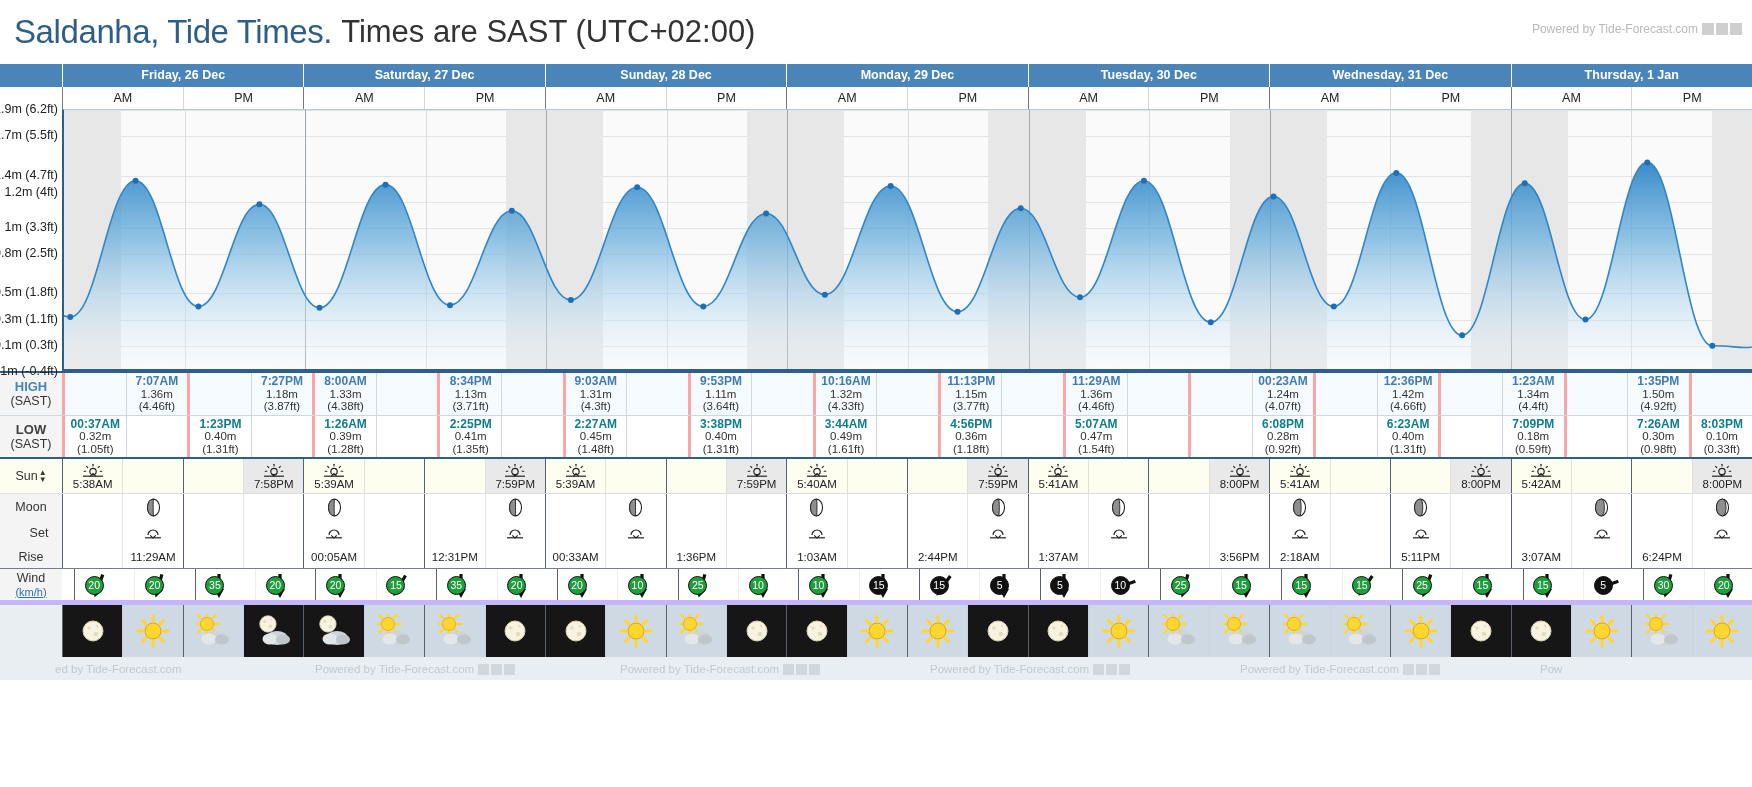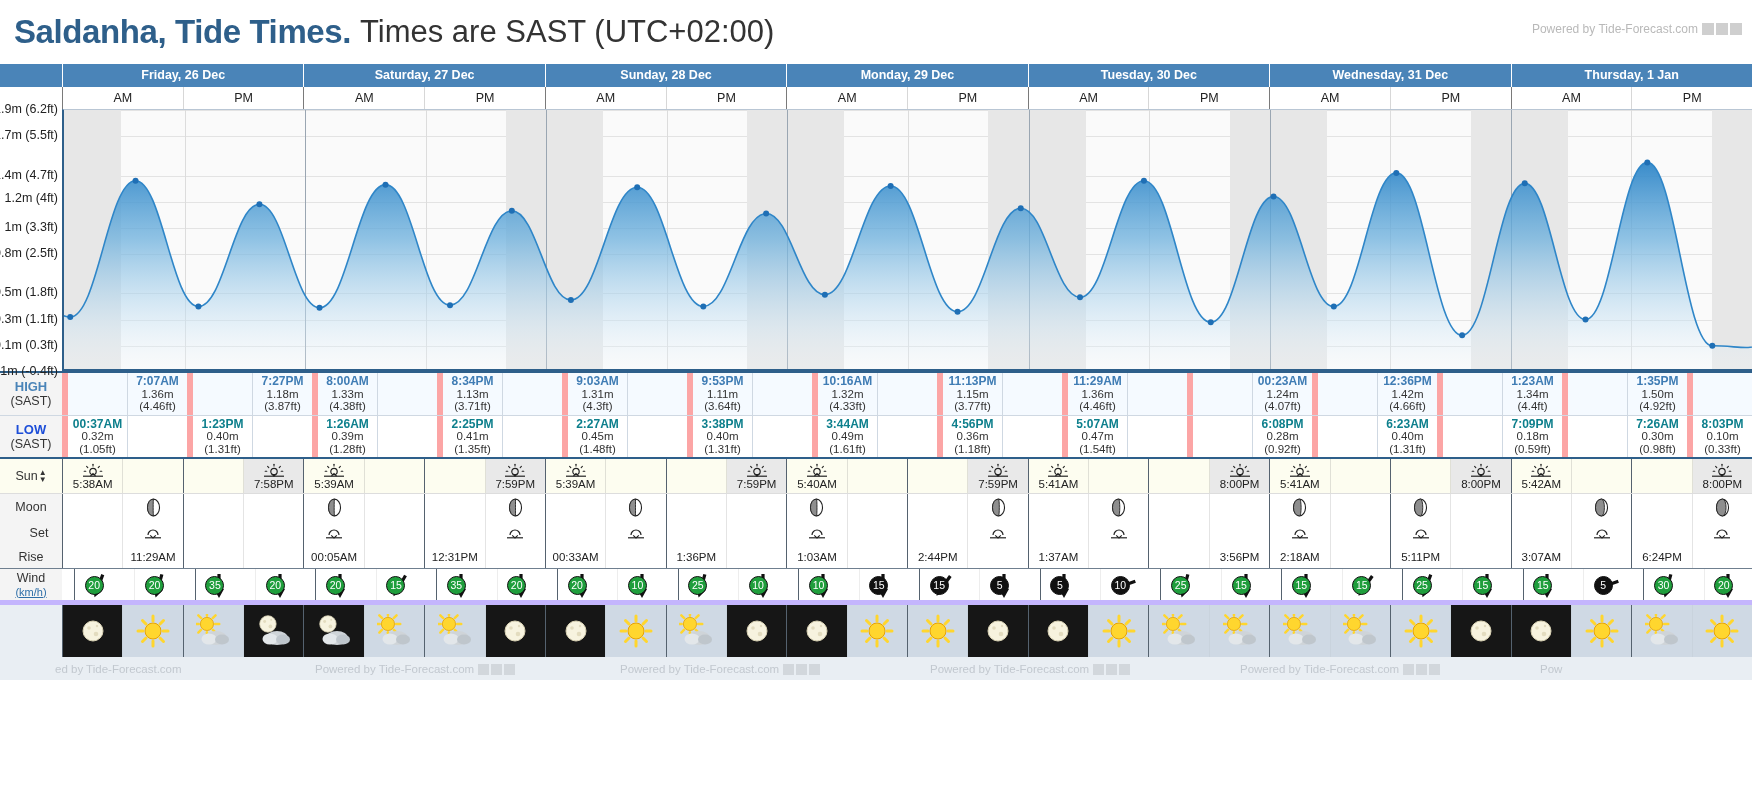--- a/index.html
+++ b/index.html
@@ -10,21 +10,21 @@
     overflow: hidden;
   }
   #page { position: relative; width: 1752px; height: 787px; background:#fff; }
 
   
   .titlebar {
     height: 64px; display: flex; align-items: center;
     padding-left: 14px; position: relative;
   }
   .title-main {
-    font-size: 33px; font-weight: bold; color: #2e5f8a; letter-spacing: -0.4px;
+    font-size: 33px; font-weight: normal; color: #2e5f8a; letter-spacing: -0.4px;
     white-space: nowrap;
   }
   .title-sub {
     font-size: 31px; font-weight: normal; color: #333; margin-left: 9px;
     white-space: nowrap;
   }
   .powered-top {
     position: absolute; right: 10px; top: 22px;
     font-size: 12px; color: #b9b9b9; display: flex; align-items: center; gap: 4px;
   }
@@ -77,28 +77,28 @@
 
   
   .hlrow { height: 44px; }
   .hlrow .lbl {
     width: 62px; flex: 0 0 62px; background:#f4f4f4;
     display:flex; flex-direction:column; align-items:center; justify-content:center;
     font-size: 13px; line-height: 15px;
   }
   .hlrow .lbl b { font-weight: bold; }
   .hl-high .lbl b { color:#4a84b8; }
-  .hl-low .lbl b { color:#1d4ed8; }
+  .hl-low .lbl b { color:#404040; }
   .hlrow .lbl span { color:#333; font-size:12.5px; }
   .hlcell {
     flex: 1 1 0; border-left: 1px solid #cfd8e2;
     display: flex; flex-direction: column; align-items: center; justify-content: center;
     font-size: 11.5px; color:#333; line-height: 12.5px; text-align:center;
   }
-  .hlcell.daystart { border-left: 6px solid #fca5a5; }
+  .hlcell.daystart { border-left: 3px solid #fca5a5; }
   .hl-high { background:#f5faff; border-top: 2px solid #2e5f8a; }
   .hl-low  { background:#ffffff; border-top: 1px solid #cfd8e2; border-bottom: 2px solid #2e5f8a;}
   .hlcell .t { font-weight: bold; font-size: 12px; }
   .hl-high .hlcell .t { color:#3f7cb4; }
   .hl-low  .hlcell .t { color:#0d7f8c; }
 
   
   .sunrow { height: 35px; background:#fdfdf0; border-bottom:1px solid #ddd; }
   .sunrow .lbl {
     width:62px; flex:0 0 62px; background:#fdfdf0;
@@ -215,21 +215,21 @@
       <div class="cell">PM</div>
       <div class="cell daystart">AM</div>
       <div class="cell">PM</div>
     </div>
 
   <div class="row chartrow">
     <div class="yaxis" id="yaxis">
         <div class="ytick" style="top: 0px;">1.9m (6.2ft)</div>
         <div class="ytick" style="top: 26.2px;">1.7m (5.5ft)</div>
         <div class="ytick" style="top: 65.5px;">1.4m (4.7ft)</div>
-        <div class="ytick" style="top: 89px; text-align: center;">1.2m (4ft)</div>
+        <div class="ytick" style="top: 83px; text-align: center;">1.2m (4ft)</div>
         <div class="ytick" style="top: 117.9px;">1m (3.3ft)</div>
         <div class="ytick" style="top: 144.1px;">0.8m (2.5ft)</div>
         <div class="ytick" style="top: 183.4px;">0.5m (1.8ft)</div>
         <div class="ytick" style="top: 209.6px;">0.3m (1.1ft)</div>
         <div class="ytick" style="top: 235.8px;">0.1m (0.3ft)</div>
         <div class="ytick" style="top: 262px;">-0.1m (-0.4ft)</div>
       </div>
     <div class="plot" id="plot">
         <div class="hgrid" style="top: 0px;"></div>
         <div class="hgrid" style="top: 26.2px;"></div>

